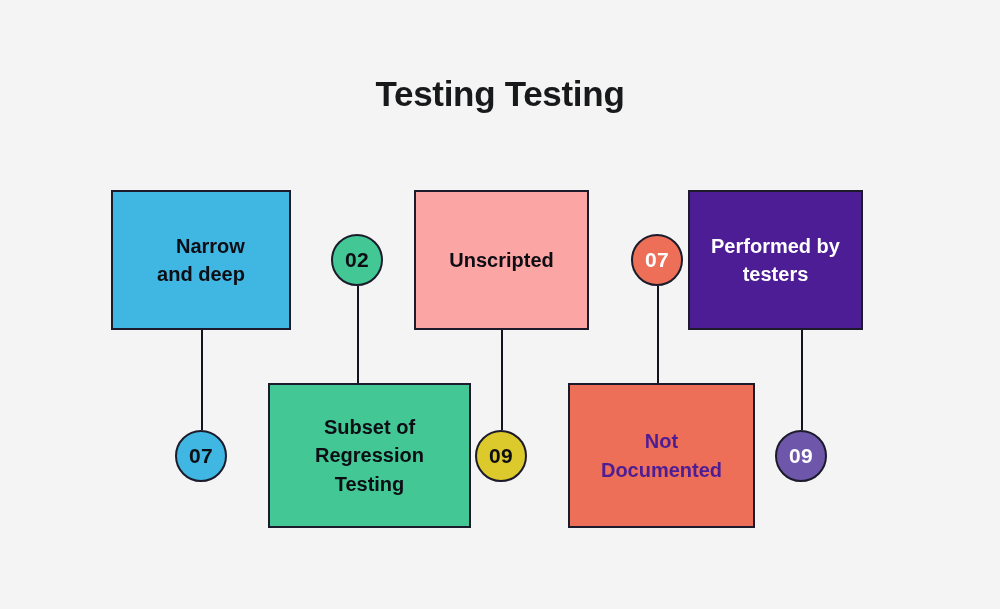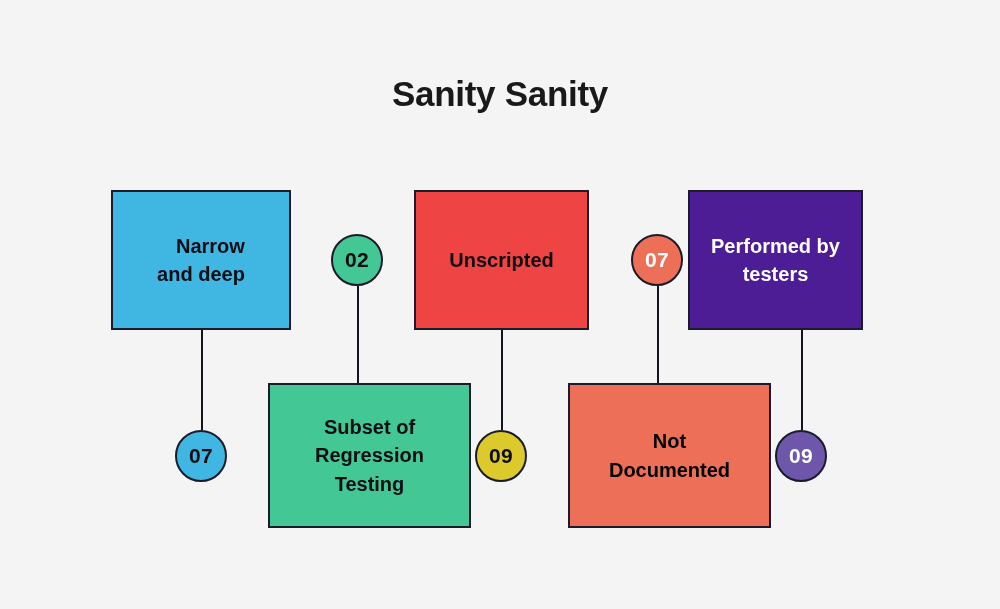--- a/index.html
+++ b/index.html
@@ -59,38 +59,38 @@
     position: absolute;
     width: 0;
     border-left: 2px solid #14141e;
   }
 </style>
 </head>
 <body style="background: rgb(244, 244, 244);">
 
 <div id="canvas" style="background: rgb(244, 244, 244);">
 
-  <div id="page-title">Sanity Sanity</div>
+  <div id="page-title">Testing Testing</div>
 
   <div class="connector" id="conn-0" style="left: 201px; top: 330px; height: 100px; border-left-color: rgb(20, 20, 30);"></div>
   <div class="connector" id="conn-1" style="left: 357px; top: 286px; height: 97px; border-left-color: rgb(20, 20, 30);"></div>
   <div class="connector" id="conn-2" style="left: 501px; top: 330px; height: 100px; border-left-color: rgb(20, 20, 30);"></div>
   <div class="connector" id="conn-3" style="left: 657px; top: 286px; height: 97px; border-left-color: rgb(20, 20, 30);"></div>
   <div class="connector" id="conn-4" style="left: 801px; top: 330px; height: 100px; border-left-color: rgb(20, 20, 30);"></div>
 
   <div class="node-box" id="box-0" style="left: 111px; top: 190px; width: 180px; height: 140px; background: rgb(64, 182, 226); color: rgb(13, 13, 20); border-color: rgb(27, 27, 43); text-align: right;">
     <span id="boxlabel-0">Narrow<br>and deep</span>
   </div>
   <div class="node-box" id="box-1" style="left: 268px; top: 383px; width: 203px; height: 145px; background: rgb(66, 199, 149); color: rgb(13, 13, 20); border-color: rgb(27, 27, 43);">
     <span id="boxlabel-1">Subset of<br>Regression<br>Testing</span>
   </div>
-  <div class="node-box" id="box-2" style="left: 414px; top: 190px; width: 175px; height: 140px; background: #ef4444; color: rgb(13, 13, 20); border-color: rgb(27, 27, 43);">
+  <div class="node-box" id="box-2" style="left: 414px; top: 190px; width: 175px; height: 140px; background: #fca5a5; color: rgb(13, 13, 20); border-color: rgb(27, 27, 43);">
     <span id="boxlabel-2">Unscripted</span>
   </div>
-  <div class="node-box" id="box-3" style="left: 568px; top: 383px; width: 203px; height: 145px; background: rgb(237, 111, 88); color: #000000; border-color: rgb(27, 27, 43);">
+  <div class="node-box" id="box-3" style="left: 568px; top: 383px; width: 187px; height: 145px; background: rgb(237, 111, 88); color: #4c1d95; border-color: rgb(27, 27, 43);">
     <span id="boxlabel-3">Not<br>Documented</span>
   </div>
   <div class="node-box" id="box-4" style="left: 688px; top: 190px; width: 175px; height: 140px; background: #4c1d95; color: rgb(255, 255, 255); border-color: rgb(27, 27, 43);">
     <span id="boxlabel-4">Performed by<br>testers</span>
   </div>
 
   <div class="node-circle" id="circ-0" style="left: 175px; top: 430px; width: 52px; height: 52px; background: rgb(64, 182, 226); color: rgb(13, 13, 20); border-color: rgb(27, 27, 43);">
     <span>07</span>
   </div>
   <div class="node-circle" id="circ-1" style="left: 331px; top: 234px; width: 52px; height: 52px; background: rgb(66, 199, 149); color: rgb(13, 13, 20); border-color: rgb(27, 27, 43);">

